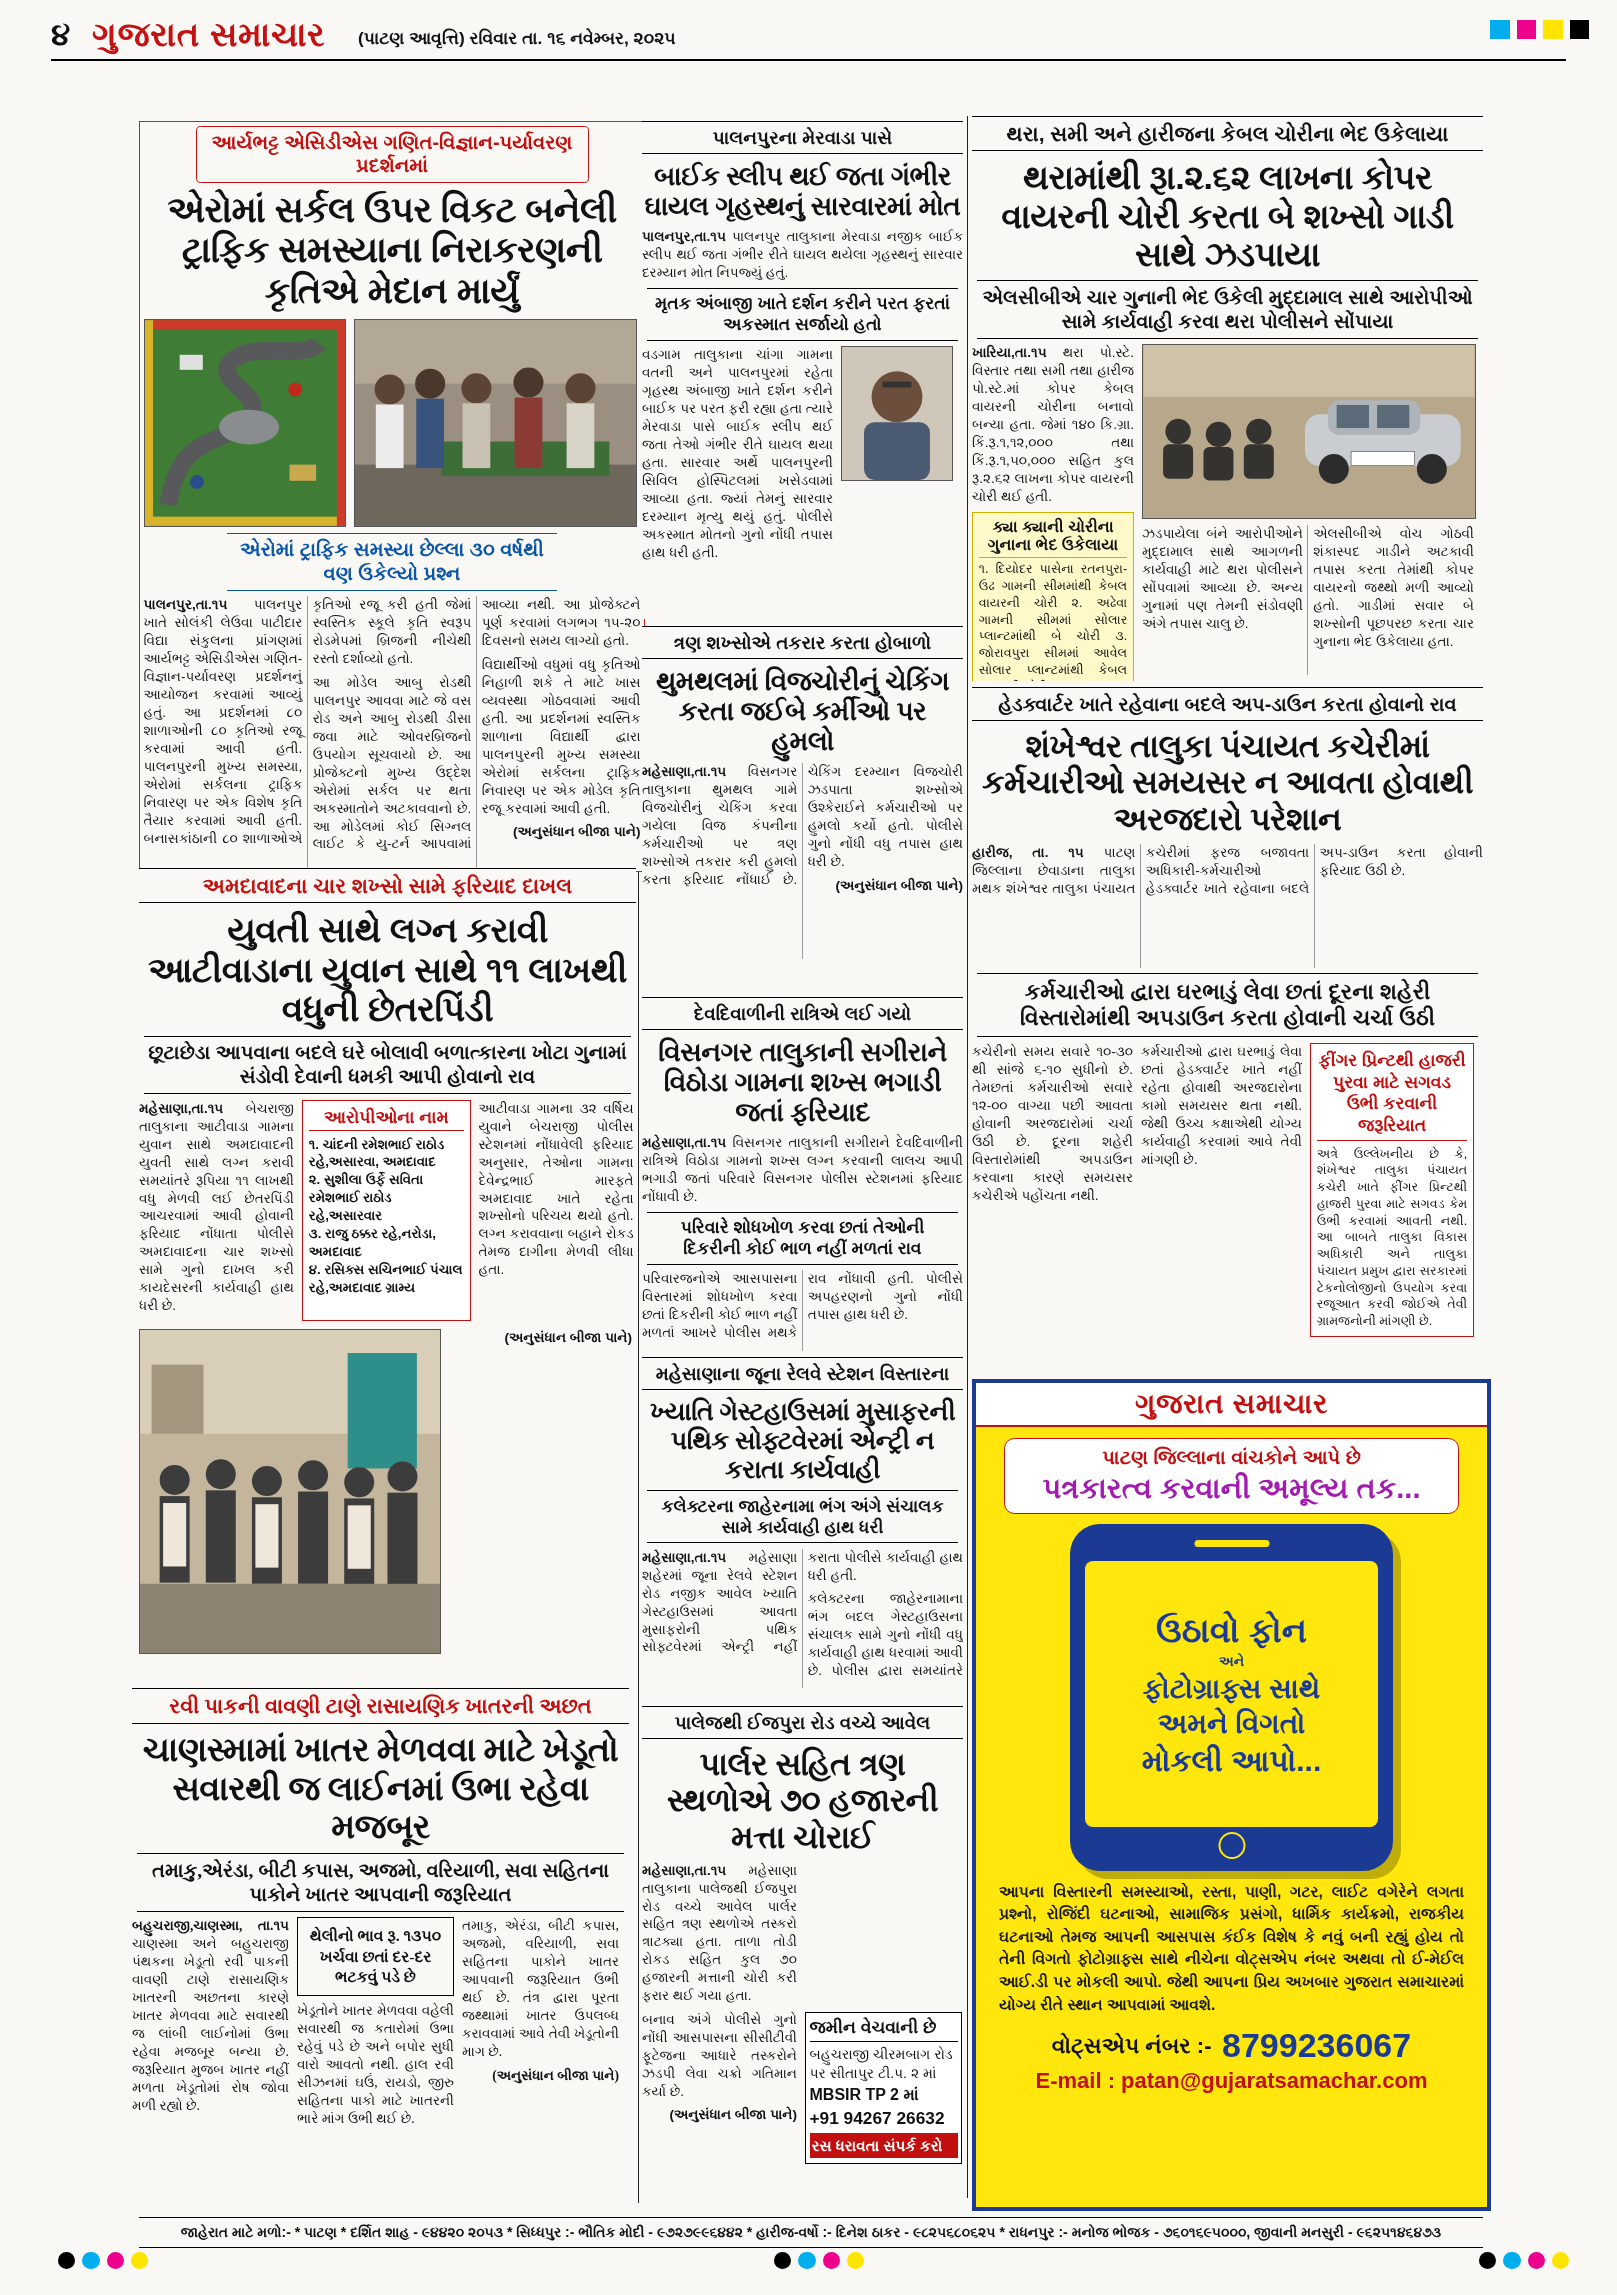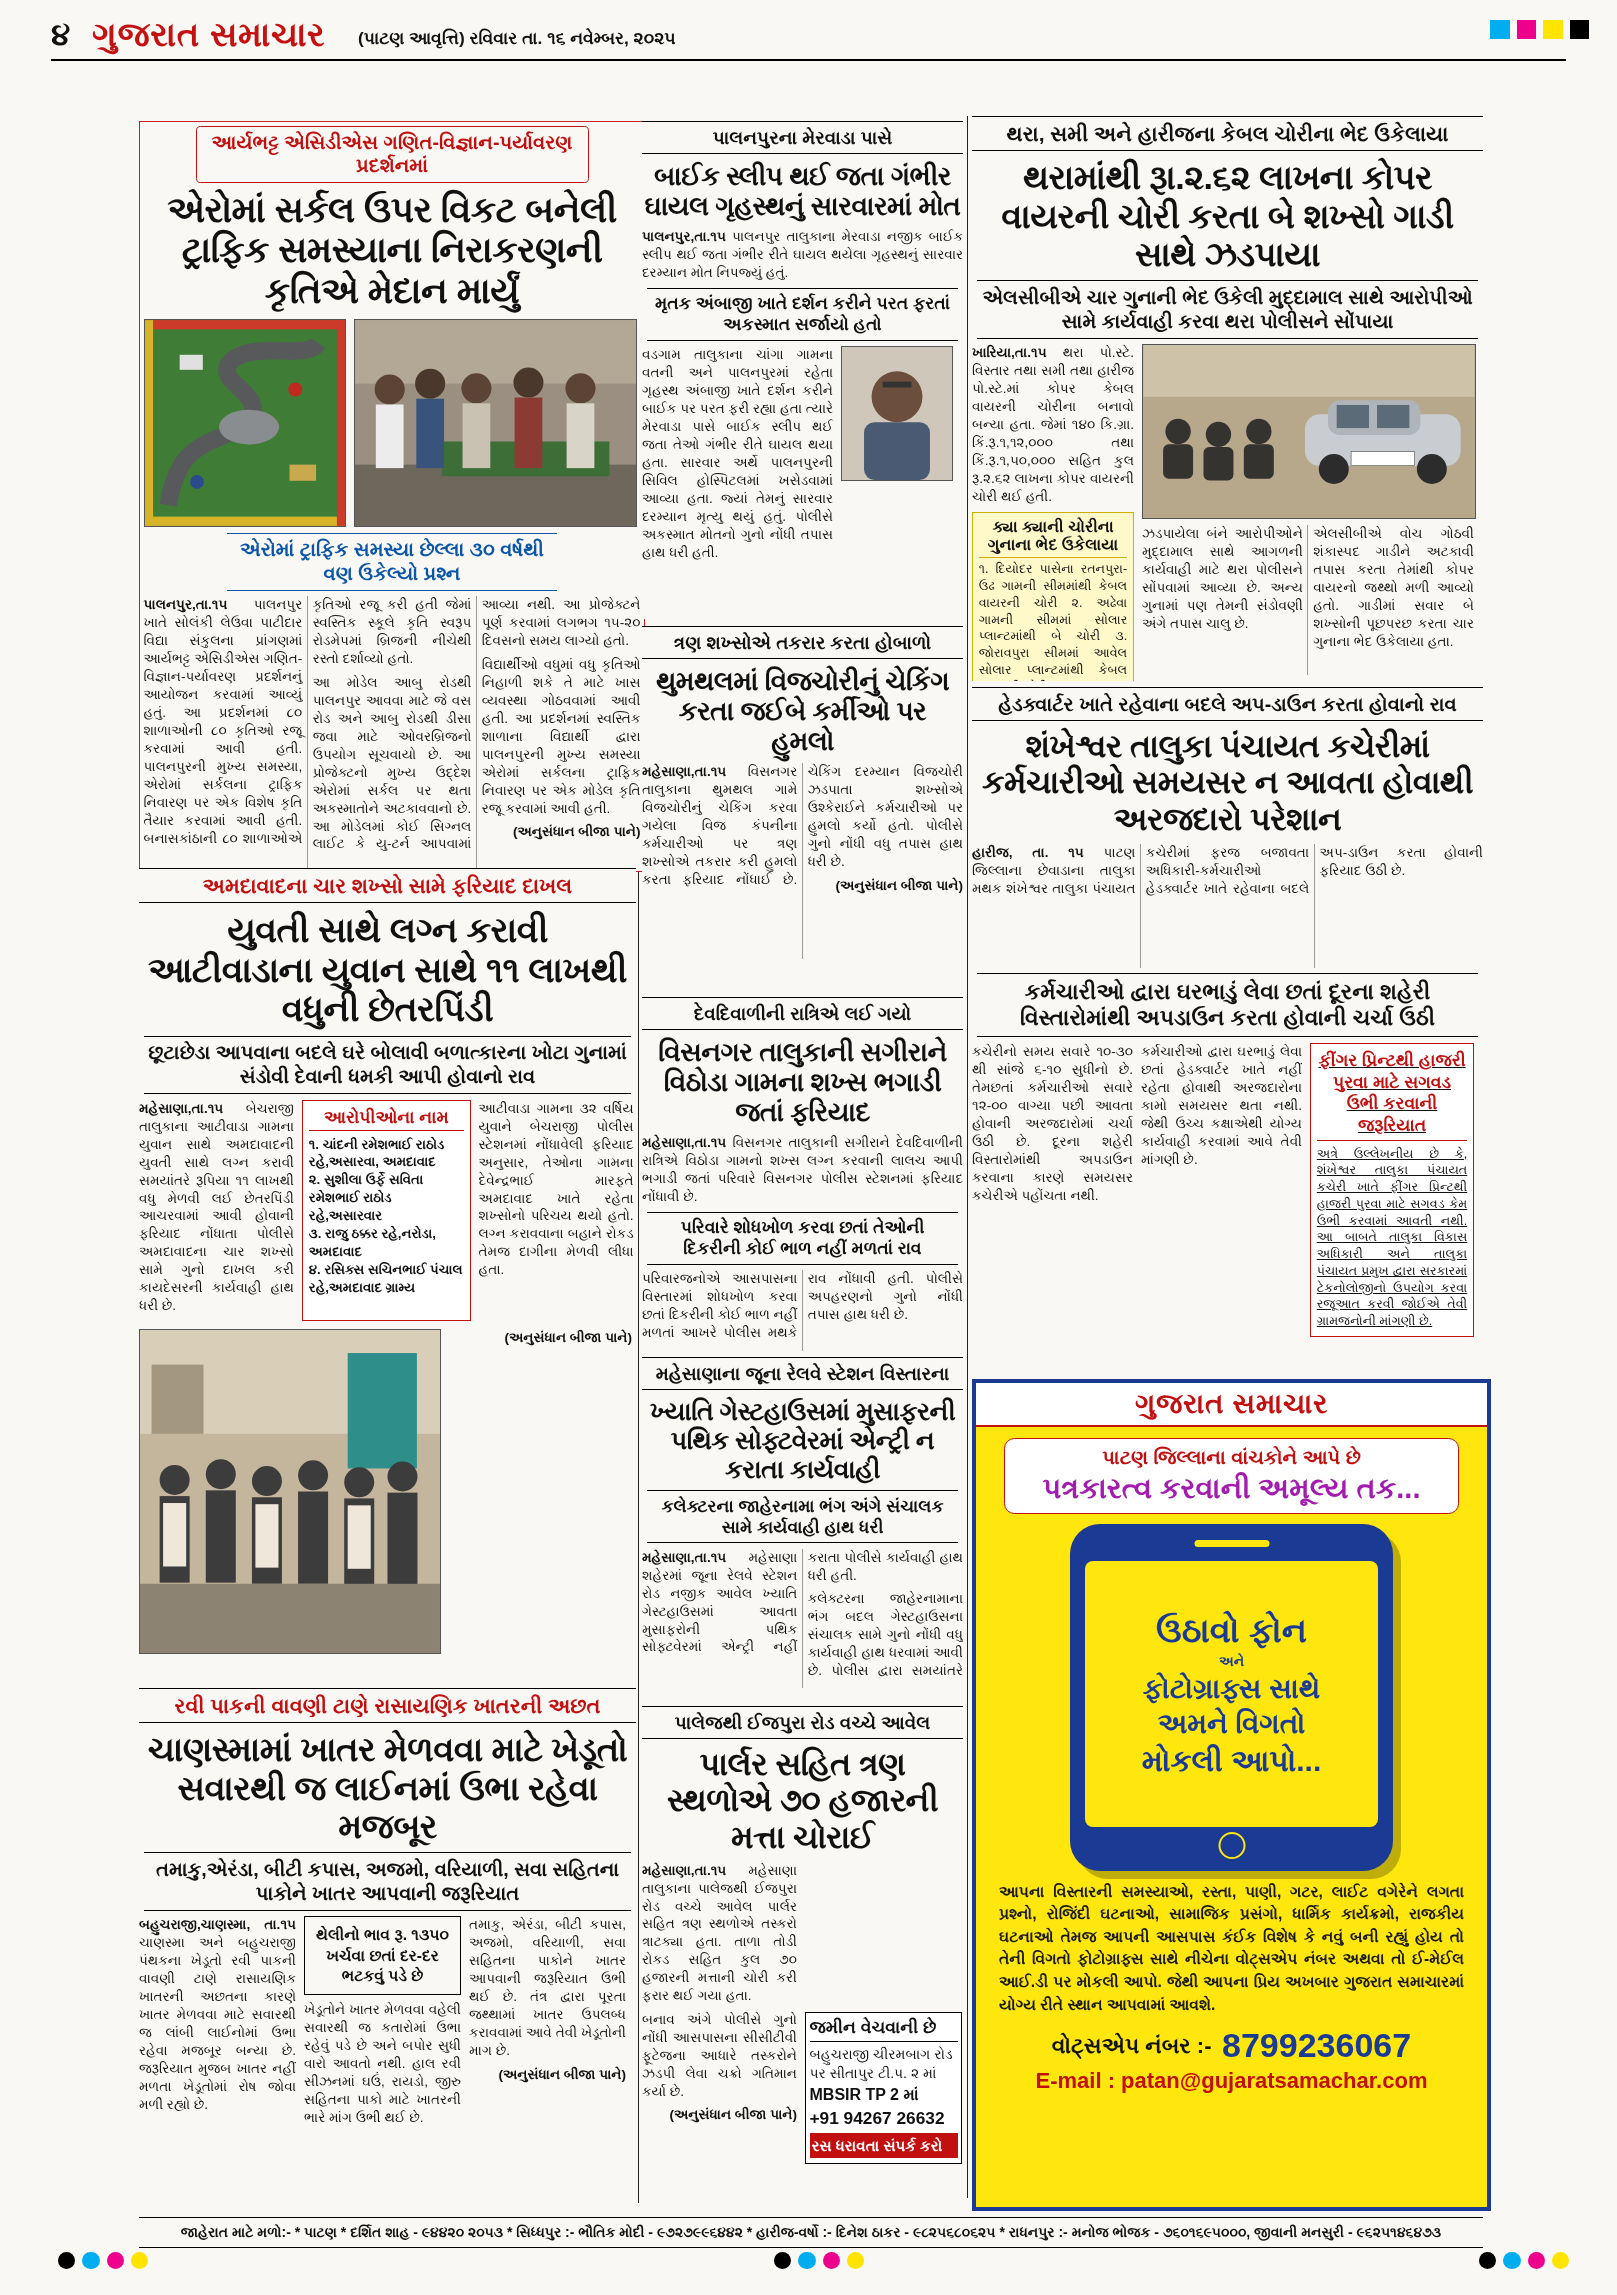--- a/index.html
+++ b/index.html
@@ -177,21 +177,21 @@
           </g>
           <rect y="440" width="520" height="120" fill="#8d8373"></rect>
         </svg>
       </div>
       <div class="bt" style="width:183px;">
         <p class="cont">(અનુસંધાન બીજા પાને)</p>
       </div>
     </div>
   </section>
 
-  <section class="art" style="left:139px;top:1688px;width:497px;height:515px;">
+  <section class="art" style="left:132px;top:1688px;width:497px;height:515px;font-family:Liberation Serif, serif;">
     <div class="tk red" style="font-size:21px;">રવી પાકની વાવણી ટાણે રાસાયણિક ખાતરની અછત</div>
     <div class="hl" style="font-size:34px;">ચાણસ્મામાં ખાતર મેળવવા માટે ખેડૂતો સવારથી જ લાઈનમાં ઉભા રહેવા મજબૂર</div>
     <div class="sub">તમાકુ,એરંડા, બીટી કપાસ, અજમો, વરિયાળી, સવા સહિતના પાકોને ખાતર આપવાની જરૂરિયાત</div>
     <div class="row" style="margin-top:3.5px;">
       <div class="bt" style="width:157px;">
         <p><span class="dl">બહુચરાજી,ચાણસ્મા, તા.૧૫</span>
            <span>ચાણસ્મા અને બહુચરાજી પંથકના ખેડૂતો રવી પાકની વાવણી ટાણે રાસાયણિક ખાતરની અછતના કારણે ખાતર મેળવવા માટે સવારથી જ લાંબી લાઈનોમાં ઉભા રહેવા મજબૂર બન્યા છે. જરૂરિયાત મુજબ ખાતર નહીં મળતા ખેડૂતોમાં રોષ જોવા મળી રહ્યો છે.</span></p>
       </div>
       <div style="width:157px;">
         <div class="inbox">થેલીનો ભાવ રૂ. ૧૩૫૦ ખર્ચવા છતાં દર-દર ભટકવું પડે છે</div>
@@ -338,21 +338,21 @@
          <span>પાટણ જિલ્લાના છેવાડાના તાલુકા મથક શંખેશ્વર તાલુકા પંચાયત કચેરીમાં ફરજ બજાવતા અધિકારી-કર્મચારીઓ હેડક્વાર્ટર ખાતે રહેવાના બદલે અપ-ડાઉન કરતા હોવાની ફરિયાદ ઉઠી છે.</span></p>
     </div>
     <div class="sub" style="font-size:22px;">કર્મચારીઓ દ્વારા ઘરભાડું લેવા છતાં દૂરના શહેરી વિસ્તારોમાંથી અપડાઉન કરતા હોવાની ચર્ચા ઉઠી</div>
     <div class="row" style="margin-top:3.5px;">
       <div class="bt" style="width:161px;">
         <p>કચેરીનો સમય સવારે ૧૦-૩૦ થી સાંજે ૬-૧૦ સુધીનો છે. તેમછતાં કર્મચારીઓ સવારે ૧૨-૦૦ વાગ્યા પછી આવતા હોવાની અરજદારોમાં ચર્ચા ઉઠી છે. દૂરના શહેરી વિસ્તારોમાંથી અપડાઉન કરવાના કારણે સમયસર કચેરીએ પહોંચતા નથી.</p>
       </div>
       <div class="bt" style="width:161px;">
         <p>કર્મચારીઓ દ્વારા ઘરભાડું લેવા છતાં હેડક્વાર્ટર ખાતે નહીં રહેતા હોવાથી અરજદારોના કામો સમયસર થતા નથી. જેથી ઉચ્ચ કક્ષાએથી યોગ્ય કાર્યવાહી કરવામાં આવે તેવી માંગણી છે.</p>
       </div>
-      <div style="width:164px;text-decoration:underline;">
+      <div style="width:164px;">
         <div class="rbox">
           <div class="rb-title">ફીંગર પ્રિન્ટથી હાજરી પુરવા માટે સગવડ ઉભી કરવાની જરૂરિયાત</div>
           <div class="bt" style="font-size:12.7px;">અત્રે ઉલ્લેખનીય છે કે, શંખેશ્વર તાલુકા પંચાયત કચેરી ખાતે ફીંગર પ્રિન્ટથી હાજરી પુરવા માટે સગવડ કેમ ઉભી કરવામાં આવતી નથી. આ બાબતે તાલુકા વિકાસ અધિકારી અને તાલુકા પંચાયત પ્રમુખ દ્વારા સરકારમાં ટેકનોલોજીનો ઉપયોગ કરવા રજૂઆત કરવી જોઈએ તેવી ગ્રામજનોની માંગણી છે.</div>
         </div>
       </div>
     </div>
   </section>
 
   <section class="art pressad" style="left:972px;top:1379px;width:511px;height:824px;">
     <div class="pa-head">

